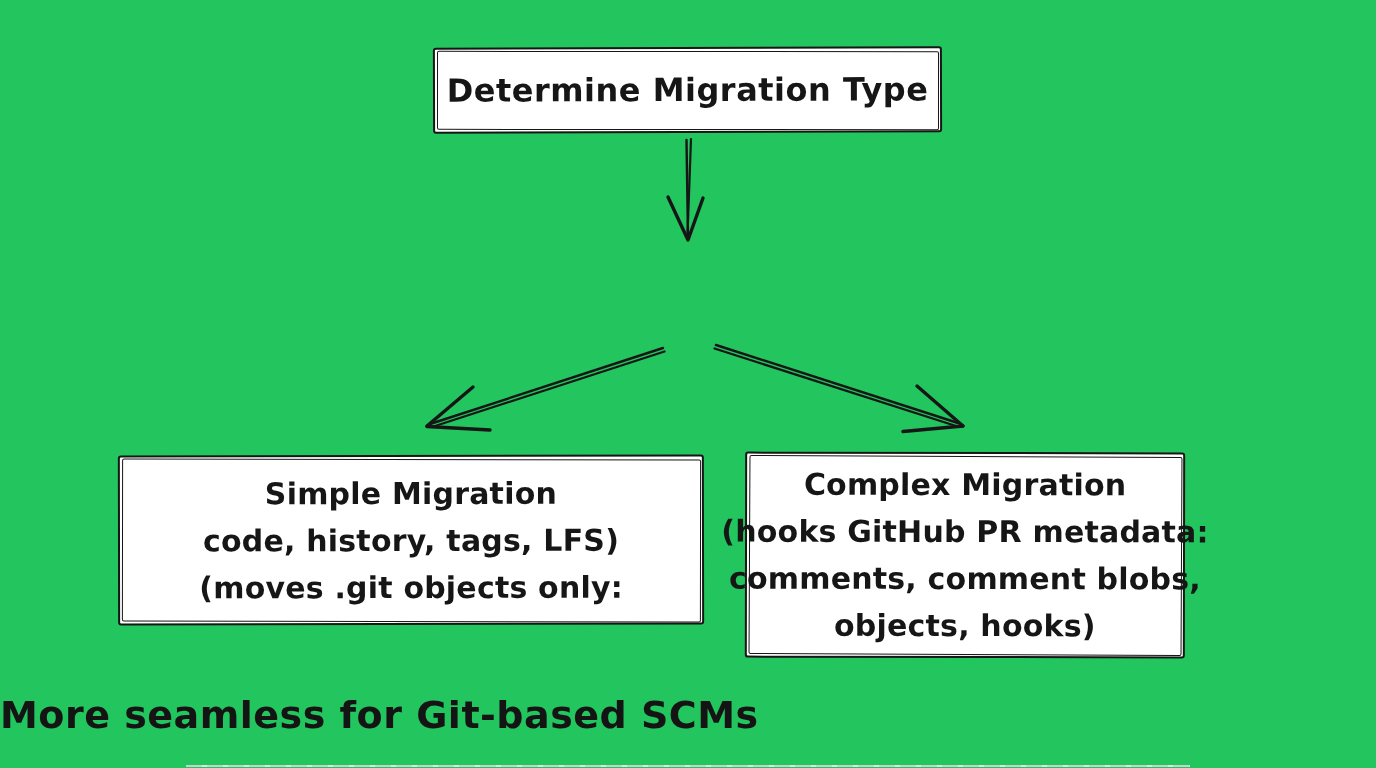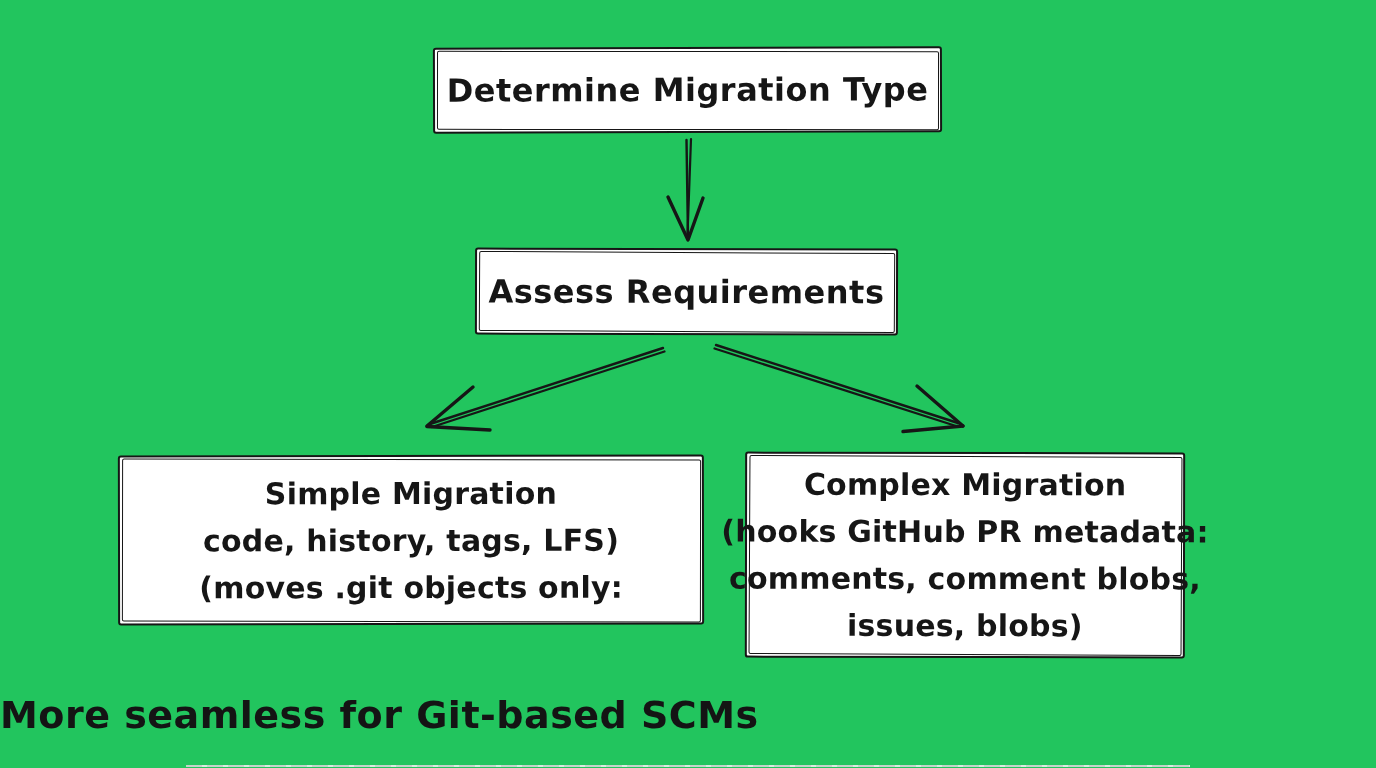--- a/index.html
+++ b/index.html
@@ -109,34 +109,31 @@
       <path d="M714.5 348.5 L956 426" stroke-width="2.2"></path>
       <path d="M917 386 L963 426" stroke-width="3.4"></path>
       <path d="M903 431.5 L963 426" stroke-width="3.4"></path>
     </g>
   </svg>
 
   <div class="node" id="node-determine">
     <div class="node-title">Determine Migration Type</div>
   </div>
 
-  <div class="node" id="node-assess">
-    <div class="node-title">Assess Requirements</div>
-  </div>
 
   <div class="node" id="node-simple">
     <div class="node-line">Simple Migration</div>
     <div class="node-line">code, history, tags, LFS)</div>
     <div class="node-line">(moves .git objects only:</div>
   </div>
 
   <div class="node" id="node-complex">
     <div class="node-line">Complex Migration</div>
     <div class="node-line">(hooks GitHub PR metadata:</div>
     <div class="node-line">comments, comment blobs,</div>
-    <div class="node-line">issues, blobs)</div>
+    <div class="node-line">objects, hooks)</div>
   </div>
 
   <div class="caption">More seamless for Git-based SCMs</div>
 
   <div class="cropped-bottom-line"></div>
 
 </div>
 
 </body></html>

